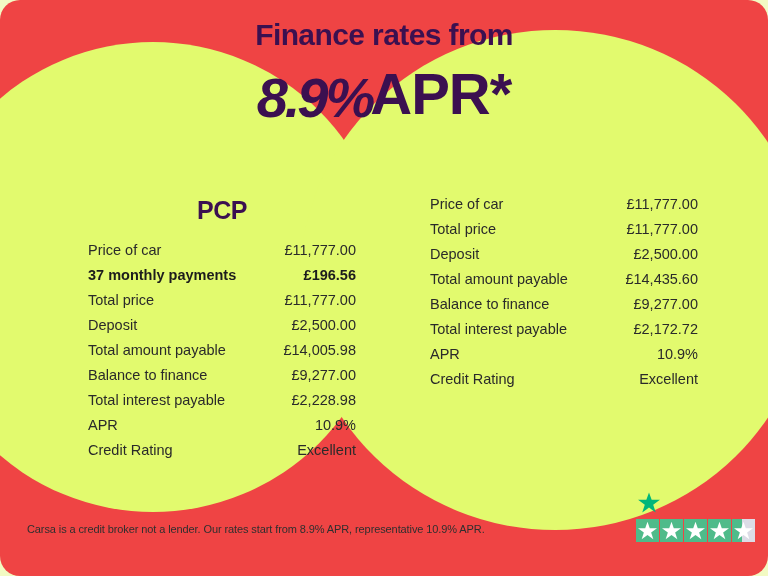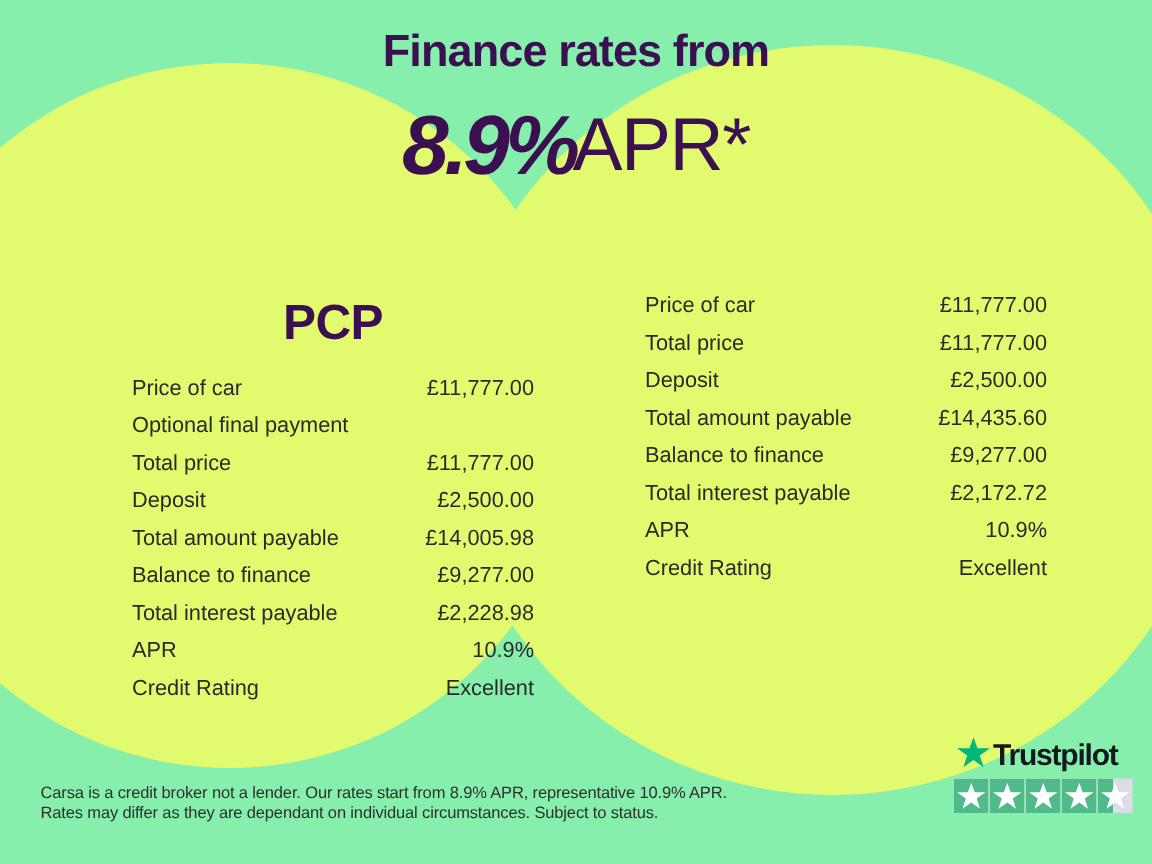--- a/index.html
+++ b/index.html
@@ -10,22 +10,23 @@
     width: 768px;
     height: 576px;
     overflow: hidden;
     font-family: "Liberation Sans", sans-serif;
     background: #f2fac3;
   }
   #poster {
     position: relative;
     width: 768px;
     height: 576px;
-    background: #86efac;
+    background: #ef4444;
     overflow: hidden;
+    border-radius: 20px;
   }
   .blob {
     position: absolute;
     border-radius: 50%;
     background: #e2fa6e;
   }
   #blob-left {
     left: -82px;
     top: 42px;
     width: 470px;
@@ -62,38 +63,38 @@
     line-height: 86px;
     white-space: nowrap;
   }
   #rate-number {
     font-size: 56px;
     font-weight: bold;
     letter-spacing: -3px;
     font-style: italic;
   }
   #rate-apr {
-    font-size: 50px;
-    font-weight: normal;
+    font-size: 58px;
+    font-weight: bold;
     letter-spacing: -1px;
     position: relative;
     top: -3px;
     margin-left: -2px;
   }
   .plan {
     position: absolute;
     top: 196px;
     width: 268px;
   }
   #plan-pcp { left: 88px; }
   #plan-hp  { left: 430px; }
   .plan-title {
     text-align: center;
     color: #3b1050;
-    font-size: 33px;
+    font-size: 25px;
     font-weight: bold;
     letter-spacing: -0.4px;
     margin: 0 0 17px 0;
   }
   .rows { display: block; }
   .row {
     display: flex;
     justify-content: space-between;
     align-items: baseline;
     height: 25px;
@@ -177,23 +178,23 @@
       </div>
     </div>
 
     <div class="plan" id="plan-pcp">
       <div class="plan-title">PCP</div>
       <div class="rows">
           <div class="row">
             <span class="row-label">Price of car</span>
             <span class="row-value">£11,777.00</span>
           </div>
-          <div class="row">
-            <span class="row-label">Optional final payment</span>
-            <span class="row-value"></span>
+          <div class="row bold">
+            <span class="row-label">37 monthly payments</span>
+            <span class="row-value">£196.56</span>
           </div>
           <div class="row">
             <span class="row-label">Total price</span>
             <span class="row-value">£11,777.00</span>
           </div>
           <div class="row">
             <span class="row-label">Deposit</span>
             <span class="row-value">£2,500.00</span>
           </div>
           <div class="row">
@@ -251,31 +252,29 @@
           </div>
           <div class="row">
             <span class="row-label">Credit Rating</span>
             <span class="row-value">Excellent</span>
           </div>
         </div>
     </div>
 
     <div id="disclaimer">
       <div>Carsa is a credit broker not a lender. Our rates start from 8.9% APR, representative 10.9% APR.</div>
-      <div>Rates may differ as they are dependant on individual circumstances. Subject to status.</div>
     </div>
 
     <div id="trustpilot">
       <div id="tp-wordmark">
         <span>
           <svg width="22" height="21" viewBox="0 0 24 23" aria-hidden="true">
             <path d="M12 0.5l2.9 8.1H24l-7.4 5.3 2.8 8.6L12 17.1 4.6 22.5l2.8-8.6L0 8.6h9.1z" fill="#00b67a"></path>
           </svg>
         </span>
-        <span id="tp-name">Trustpilot</span>
       </div>
       <div id="tp-stars">
           <div class="tp-star">
             <div class="fill" style="width: 100%;"></div>
             <svg width="19" height="19" viewBox="0 0 24 23">
               <path d="M12 0.5l2.9 8.1H24l-7.4 5.3 2.8 8.6L12 17.1 4.6 22.5l2.8-8.6L0 8.6h9.1z" fill="#ffffff"></path>
             </svg>
           </div>
           <div class="tp-star">
             <div class="fill" style="width: 100%;"></div>

